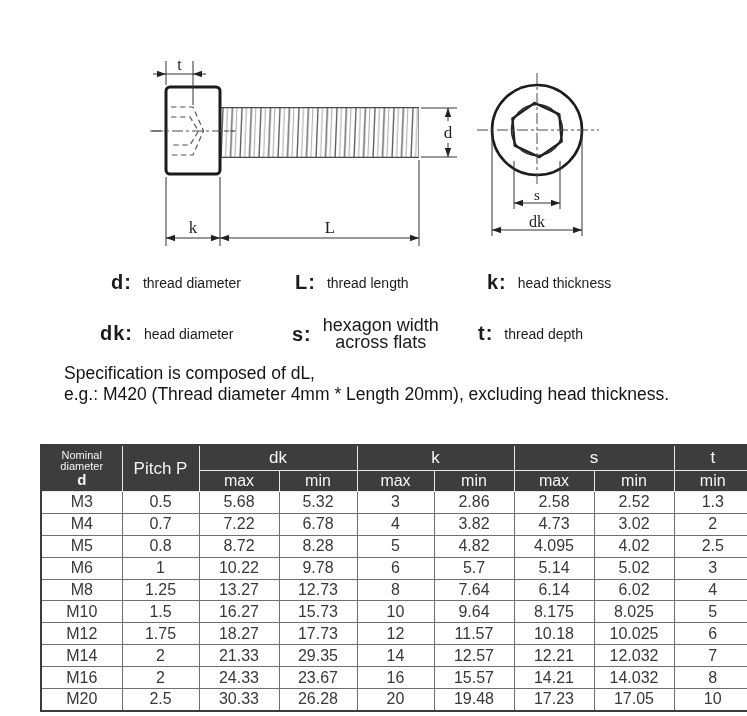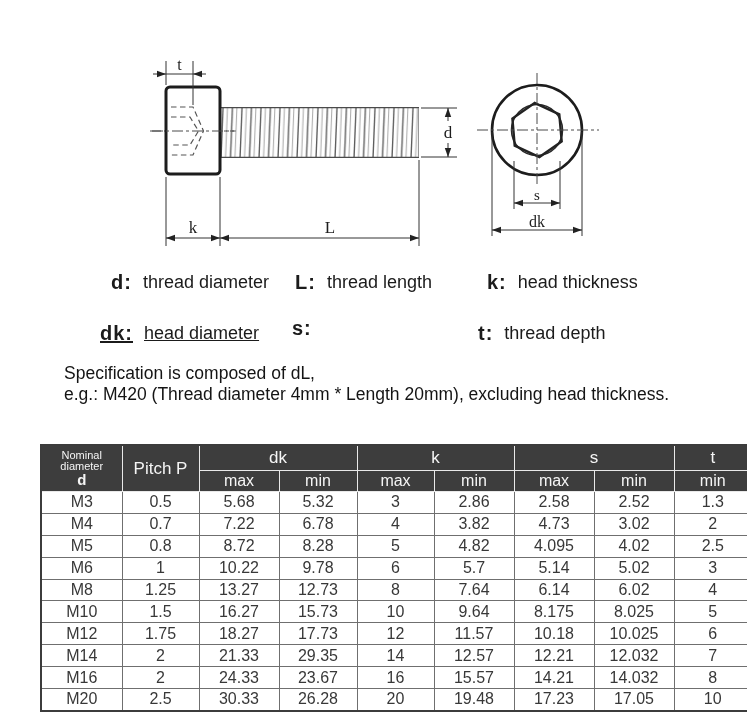--- a/index.html
+++ b/index.html
@@ -8,26 +8,26 @@
     font-family:"Liberation Sans", sans-serif; overflow:hidden;
   }
 
   
   .drawing { position:absolute; left:0; top:0; }
   .dimlabel { font-family:"Liberation Serif", serif; fill:#1e1e1e; }
 
   
   .legend-item { position:absolute; display:flex; align-items:center; color:#1b1b1b; white-space:nowrap; }
   .legend-item .sym  { font-weight:bold; font-size:20px; letter-spacing:1px; margin-right:11px; }
-  .legend-item .desc { font-size:18px; }
+  .legend-item .desc { font-size:14px; }
   .legend-item .desc2 { font-size:18px; line-height:17px; text-align:center; }
   #lg-d  { left:111px; top:271px; }
   #lg-L  { left:295px; top:271px; }
   #lg-k  { left:487px; top:271px; }
-  #lg-dk { left:100px; top:322px;text-decoration:underline; }
+  #lg-dk { left:100px; top:322px; }
   #lg-s  { left:292px; top:317px; }
   #lg-t  { left:478px; top:322px; }
 
   
   .note { position:absolute; left:56px; top:363px; font-size:17.5px; line-height:20.5px; color:#141414;margin-left:8px; }
 
   
   table.spec {
     position:absolute; left:40px; top:444px; width:711px;
     border-collapse:collapse; table-layout:fixed; background:#ffffff;
@@ -140,20 +140,24 @@
   <div class="legend-item" id="lg-k">
     <span class="sym">k:</span>
     <span class="desc">head thickness</span>
   </div>
   <div class="legend-item" id="lg-dk">
     <span class="sym">dk:</span>
     <span class="desc">head diameter</span>
   </div>
   <div class="legend-item" id="lg-s">
     <span class="sym">s:</span>
+    <span class="desc2">
+      <span>hexagon width</span><br>
+      <span>across flats</span>
+    </span>
   </div>
   <div class="legend-item" id="lg-t">
     <span class="sym">t:</span>
     <span class="desc">thread depth</span>
   </div>
 
   <div class="note">
     <div>Specification is composed of dL,</div>
     <div>e.g.: M420 (Thread diameter 4mm * Length 20mm), excluding head thickness.</div>
   </div>

